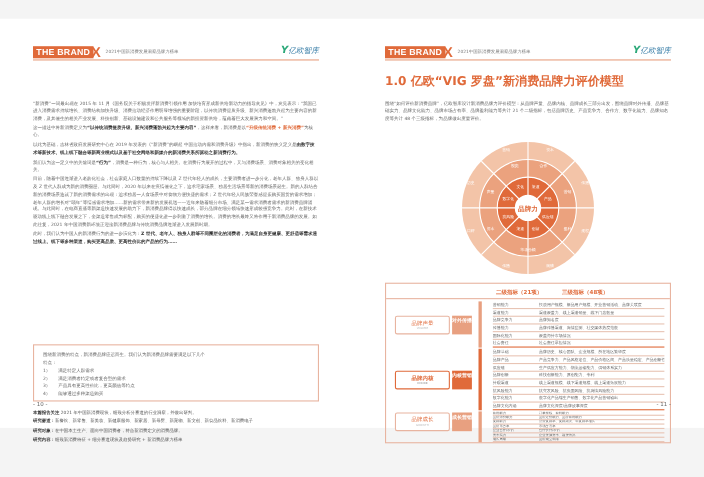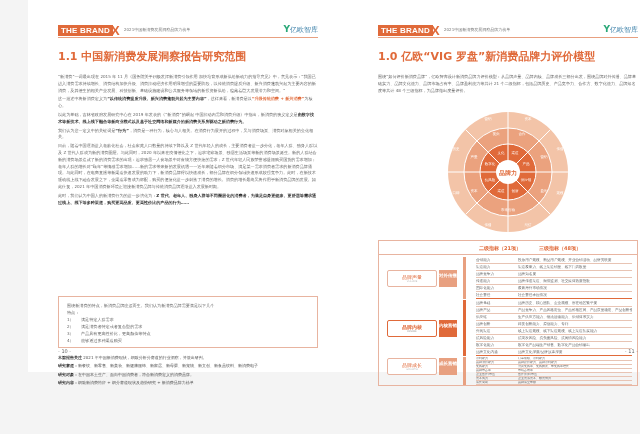--- a/index.html
+++ b/index.html
@@ -1,25 +1,25 @@
 <!DOCTYPE html>
 <html><head>
 <meta charset="utf-8">
 <style>
   * { box-sizing: border-box; margin: 0; padding: 0; }
   html, body { width: 640px; height: 434px; overflow: hidden; background: #f4f4f4; }
   body { font-family: "DejaVu Sans", "Liberation Sans", sans-serif; color: #555; position: relative; }
-  .page { position: absolute; top: 0; width: 320px; height: 372px; background: #fff; margin-left: 28px; }
+  .page { position: absolute; top: 17px; width: 320px; height: 372px; background: #fff; }
   .page.left { left: 0; }
   .page.right { left: 320px; }
   .header { position: absolute; top: 24px; left: 30px; right: 30px; height: 14px; border-bottom: 1px solid #e8a080; }
   .brand { position: absolute; left: 0; top: 1px; height: 11px; background: #e06a3a; color: #fff; font-weight: bold; font-size: 8px; line-height: 11px; padding: 0 3px; letter-spacing: 0.2px; font-family: "Liberation Sans", sans-serif; }
   .brand-x { position: absolute; left: 53px; top: 0px; font-size: 13px; line-height: 13px; color: #e06a3a; font-weight: bold; font-family: "Liberation Sans", sans-serif; }
   .subtitle { position: absolute; left: 66px; top: 3px; font-size: 4px; color: #777; white-space: nowrap; }
-  .logo { position: absolute; right: 0; top: 0px; font-size: 7px; color: #3a7fa8; white-space: nowrap; }
+  .logo { position: absolute; right: 0; top: 0px; font-size: 7px; color: #3a7fa8; white-space: nowrap; font-style: italic; }
   .logo .y { color: #2aa878; font-weight: bold; font-size: 9px; }
   .title { position: absolute; top: 49px; left: 30px; font-size: 11px; font-weight: bold; color: #e06a3a; white-space: nowrap; }
   .body { position: absolute; left: 30px; right: 30px; font-size: 4.1px; line-height: 6.8px; color: #666; }
   .body p { margin-bottom: 2px; }
   .body b { color: #333; }
   .body .hl { color: #e06a3a; font-weight: bold; }
   .box { position: absolute; left: 30px; right: 30px; top: 296px; height: 52px; border: 1px solid #e8b4a0; padding: 5px 8px; font-size: 4.1px; line-height: 7px; color: #666; }
   .box .item span.n { display: inline-block; width: 14px; }
   .notes { position: absolute; left: 30px; right: 30px; top: 354px; font-size: 4px; line-height: 8.3px; color: #555; }
   .notes b { color: #333; }
@@ -52,21 +52,20 @@
 </head>
 <body>
 
 <div class="page left">
   <div class="header">
     <div class="brand">THE BRAND</div>
     <div class="brand-x">X</div>
     <div class="subtitle">2021中国新消费发展洞察品牌力榜单</div>
     <div class="logo"><span class="y">Y</span><span>亿欧智库</span></div>
   </div>
-  <div class="title">1.1 中国新消费发展洞察报告研究范围</div>
 
   <div class="body intro">
     <p>“新消费”一词最出现在 2015 年 11 月《国务院关于积极发挥新消费引领作用 加快培育形成新供给新动力的指导意见》中，意见表示：“我国已进入消费需求持续增长、消费结构加快升级、消费拉动经济作用明显增强的重要阶段，以传统消费提质升级、新兴消费蓬勃兴起为主要内容的新消费，及其催生的相关产业发展、科技创新、基础设施建设和公共服务等领域的新投资新供给，蕴藏着巨大发展潜力和空间。”</p>
     <p><span>这一描述中将新消费定义为</span><b>“以传统消费提质升级、新兴消费蓬勃兴起为主要内容”</b><span>，这样来看，新消费是以</span><span class="hl">“升级传统消费 + 新兴消费”</span><span>为核心。</span></p>
     <p><span>以此为基础，吉林省政府发展研究中心在 2019 年发表的《“新消费”的崛起 中国拉动内需和消费升级》中指出，新消费的狭义定义是</span><b>由数字技术等新技术、线上线下融合等新商业模式以及基于社交网络和新媒介的新消费关系所驱动之新消费行为。</b></p>
     <p><span>我们认为这一定义中的关键词是</span><b>“行为”</b><span>，消费是一种行为，核心与人相关。在消费行为展开的过程中，又与消费场景、消费对象相关的变化相关。</span></p>
     <p>目前，随着中国逐渐进入老龄化社会，社会家庭人口数量的持续下降以及 Z 世代年轻人的成长，主要消费者进一步分化，老年人群、独身人群以及 Z 世代人群成为新的消费圈层。与此同时，2020 年以来在疫情催化之下，追求宅家场景、独居生活场景等新的消费场景诞生。新的人群结合新的消费场景造就了新的消费需求的出现：追求独居一人食场景中对食物方便快捷的需求；Z 世代年轻人民族荣誉感提振购买国货的需求增加；老年人群的增长对“颐年”等情感需求增加……新的需求带来新的发展机遇——近年来随着细分市场、满足某一需求消费者需求的新消费品牌涌现。与此同时，在电商直播等新渠道快速发展的助力下，新消费品牌得以快速成长，部分品牌在细分领域快速形成较强竞争力。此时，在新技术驱动线上线下融合发展之下，全渠道零售成为标配，购买的便捷化进一步刺激了消费的增长。消费的增长最终又将作用于新消费品牌的发展。如此往复，2021 年中国消费新环境正迎接新消费品牌与传统消费品牌逐渐进入发展新时期。</p>
     <p><span>此时，我们认为中国人的新消费行为的进一步演化为：</span><b>Z 世代、老年人、独身人群等不同圈层化的消费者，为满足自身更健康、更舒适等需求通过线上、线下等多种渠道，购买更高品质、更高性价比的产品的行为……</b></p>
   </div>
 

